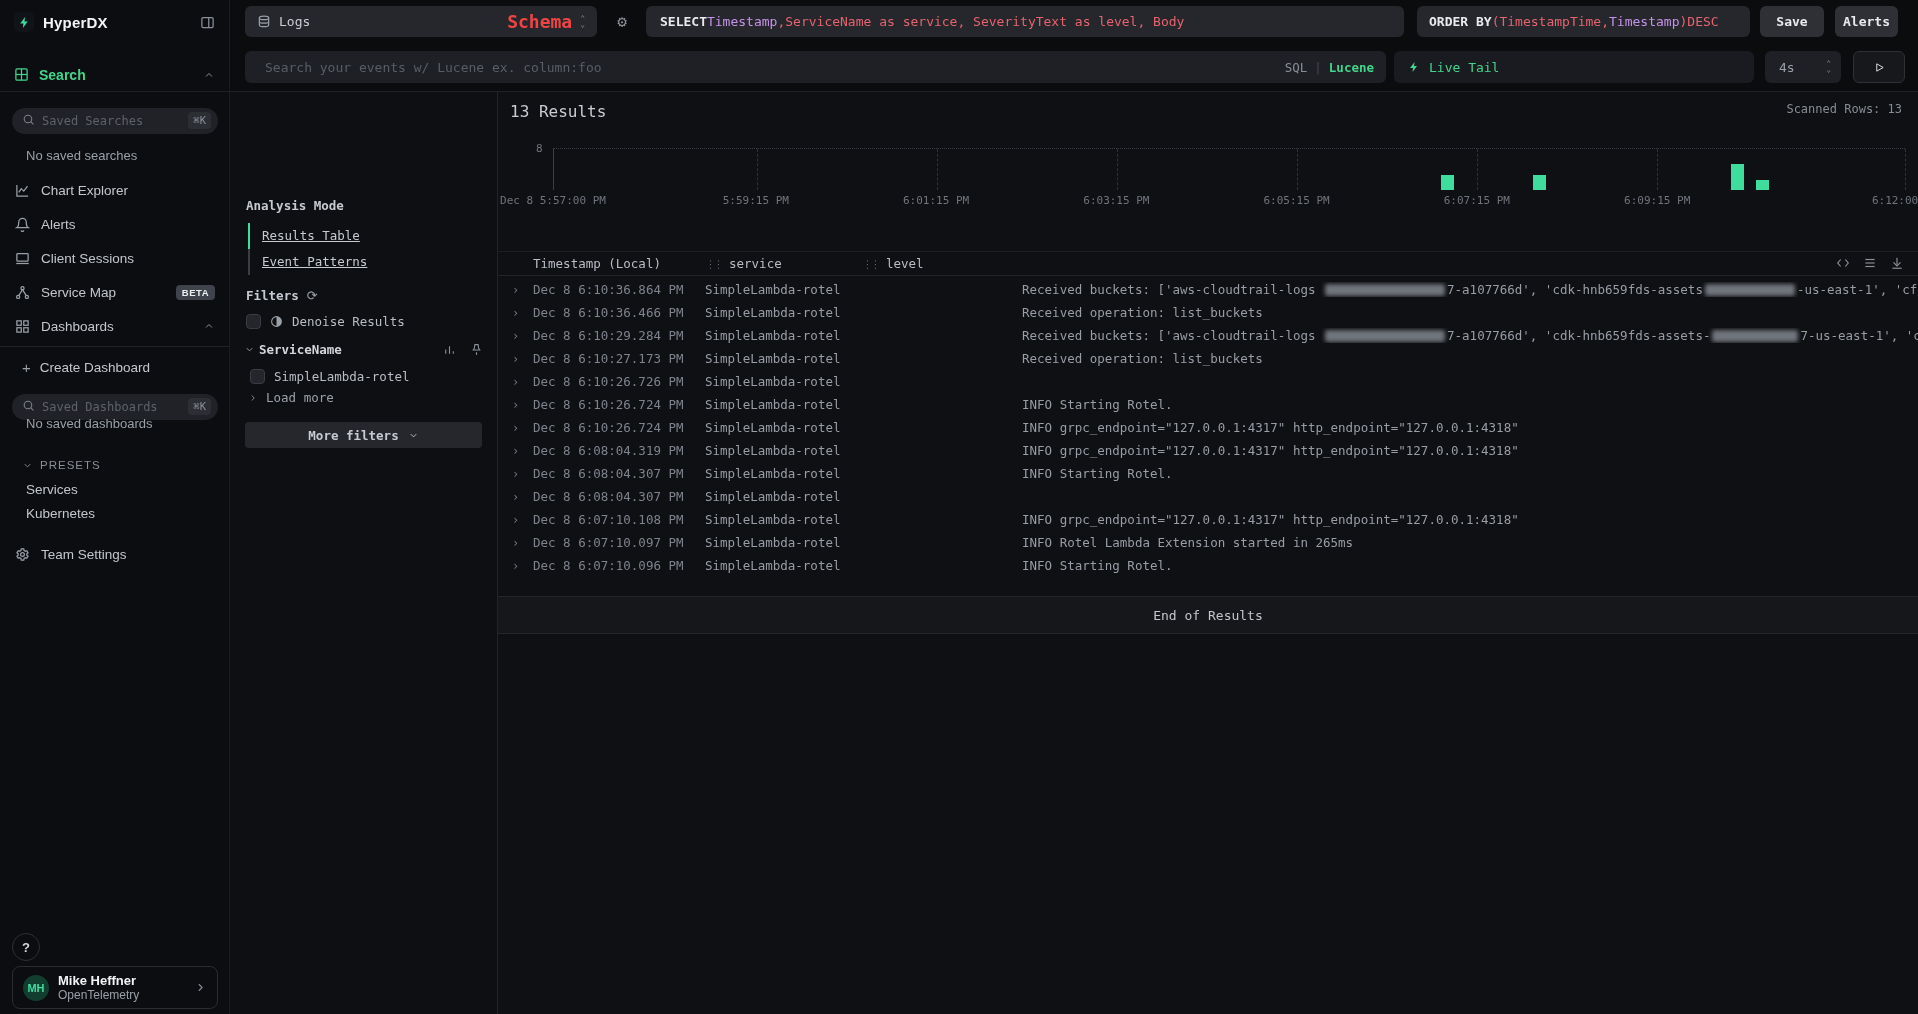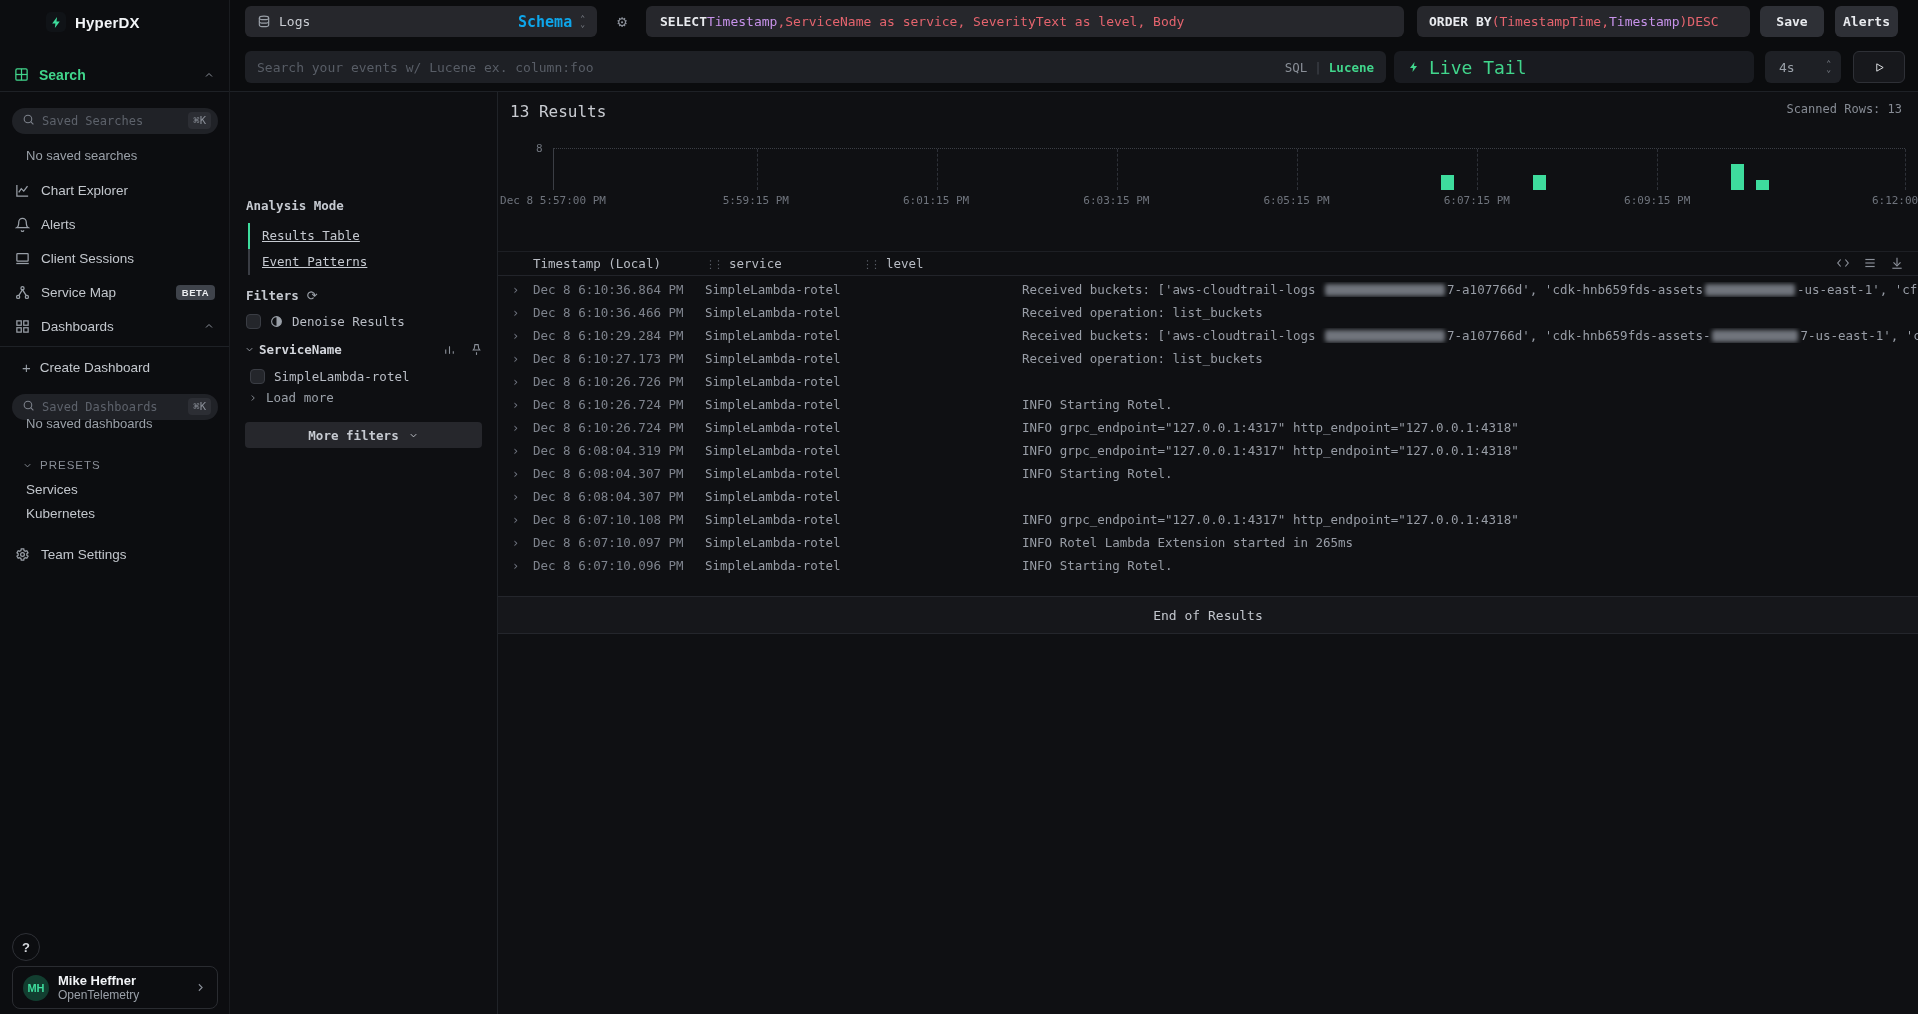--- a/index.html
+++ b/index.html
@@ -6,54 +6,54 @@
   html,body { background:#0b0c0e; }
   .app { position:relative; width:1918px; height:1014px; overflow:hidden; background:#0b0c0e;
          font-family:"DejaVu Sans Mono", monospace; color:#b9bdc5; }
   .sans { font-family:"Liberation Sans", sans-serif; }
 
   
   .topbar { position:absolute; left:230px; right:0; top:0; height:44px; background:#0b0c0e; }
   .box { position:absolute; top:6px; height:31px; background:#26272c; border-radius:6px; display:flex; align-items:center; }
   .logs-box { left:15px; width:352px; padding:0 12px; cursor:pointer; }
   .logs-label { color:#c9ccd2; font-size:13px; margin-left:8px; flex:1; }
-  .schema-label { color:#0ea5e9; font-size:15px; font-weight:bold; margin-right:8px; }
+  .schema-label { color:#ef4444; font-size:18px; font-weight:bold; margin-right:8px; }
   .updown { display:flex; flex-direction:column; line-height:6px; font-size:8px; color:#7d828b; }
   .gear-btn { position:absolute; left:382px; top:12px; width:20px; height:20px; color:#8a8f98; font-size:16px; line-height:20px; text-align:center; cursor:pointer; }
   .select-box { left:416px; width:758px; padding:0 14px; font-size:13px; white-space:nowrap; overflow:hidden; }
   .order-box { left:1187px; width:333px; padding:0 12px; font-size:13px; white-space:nowrap; }
   .tok-kw { color:#e8eaee; font-weight:bold; }
   .tok-purple { color:#c792ea; }
   .tok-red { color:#e5646e; }
   .tb-btn { position:absolute; top:6px; height:31px; background:#2e3036; border-radius:6px; color:#e8eaee;
             font-size:13px; font-weight:bold; display:flex; align-items:center; justify-content:center; cursor:pointer; }
   .save-btn { left:1530px; width:64px; }
   .alerts-btn { left:1605px; width:63px; }
 
   
   .search-row { position:absolute; left:230px; right:0; top:44px; height:48px; border-bottom:1px solid #1e2126; }
   .search-wrap { position:absolute; left:15px; top:7px; width:1141px; height:32px; }
   .search-wrap input { width:100%; height:100%; background:#1e2025; border:none; border-radius:6px; outline:none;
-      color:#ec4899; font-family:"DejaVu Sans Mono",monospace; font-size:13px; padding:0 110px 0 12px; }
+      color:#ec4899; font-family:"DejaVu Sans Mono",monospace; font-size:13px; padding:0 110px 0 20px; }
   .search-wrap input::placeholder { color:#585d66; }
   .lang-toggle { position:absolute; right:12px; top:0; height:32px; display:flex; align-items:center; gap:7px; font-size:12.5px; }
   .lang-sql { color:#8a8f98; cursor:pointer; }
   .lang-sep { color:#43474e; }
   .lang-lucene { color:#41d68c; font-weight:bold; cursor:pointer; }
   .livetail { position:absolute; left:1164px; top:7px; width:360px; height:32px; background:#191b20; border-radius:6px;
-      display:flex; align-items:center; padding-left:14px; gap:9px; color:#41d68c; font-size:18px; cursor:pointer; }
+      display:flex; align-items:center; padding-left:14px; gap:9px; color:#41d68c; font-size:13px; cursor:pointer; }
   .interval { position:absolute; left:1535px; top:7px; width:76px; height:32px; background:#1e2025; border-radius:6px;
       display:flex; align-items:center; padding:0 10px 0 14px; color:#9aa0a8; font-size:13px; cursor:pointer; }
   .interval .updown { margin-left:auto; }
   .play-btn { position:absolute; left:1623px; top:7px; width:52px; height:32px; background:#17181c; border:1px solid #2e3036;
       border-radius:6px; color:#e8eaee; display:flex; align-items:center; justify-content:center; font-size:12px; cursor:pointer; }
 
   
   .sidebar { position:absolute; left:0; top:0; width:230px; height:1014px; background:#0c0d10; border-right:1px solid #1a1c20; }
-  .logo-row { position:absolute; left:0; top:0; width:100%; height:44px; display:flex; align-items:center; padding:0 14px;margin-left:32px; }
+  .logo-row { position:absolute; left:0; top:0; width:100%; height:44px; display:flex; align-items:center; padding:0 14px; }
   .logo-mark { width:20px; height:20px; border-radius:5px; background:#101317; display:flex; align-items:center; justify-content:center; }
   .logo-name { color:#f2f4f7; font-weight:bold; font-size:15px; margin-left:9px; flex:1; letter-spacing:.2px; }
   .collapse-btn { color:#8a8f98; cursor:pointer; display:flex; }
   .nav-section-head { position:absolute; left:0; top:58px; width:100%; height:34px; display:flex; align-items:center;
       padding:0 14px; border-bottom:1px solid #1e2126; cursor:pointer;justify-content:space-between; }
   .nav-section-head .lbl { color:#41d68c; font-weight:bold; font-size:14px; margin-left:10px; flex:1; }
   .chev { color:#8a8f98; display:flex; }
   .side-input { position:absolute; left:12px; width:206px; height:26px; }
   .side-input input { width:100%; height:100%; background:#202227; border:none; border-radius:13px; outline:none;
       color:#c9ccd2; font-family:"DejaVu Sans Mono",monospace; font-size:12px; padding:0 40px 0 30px; }

